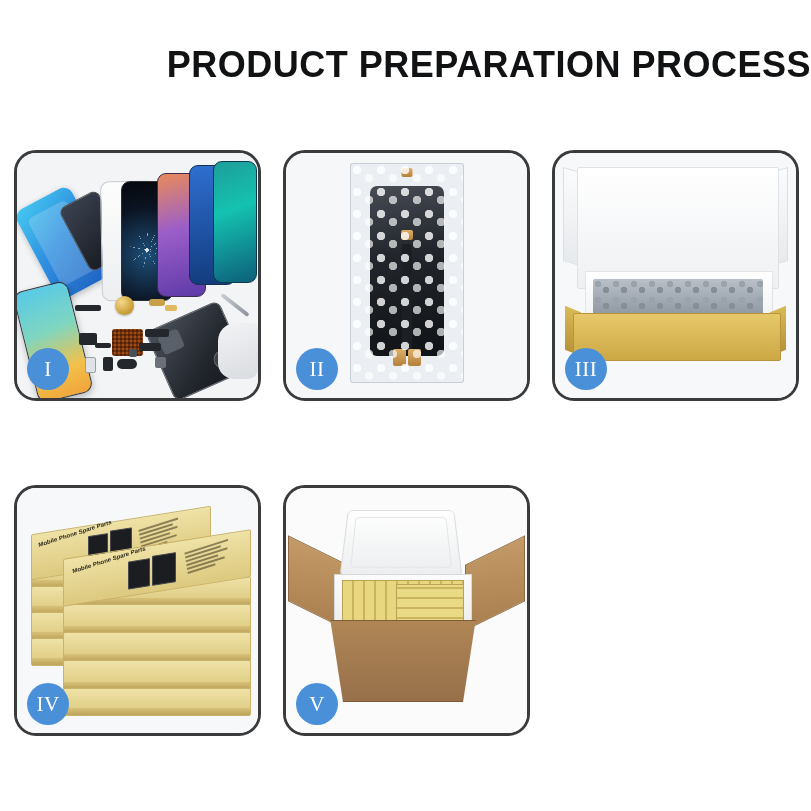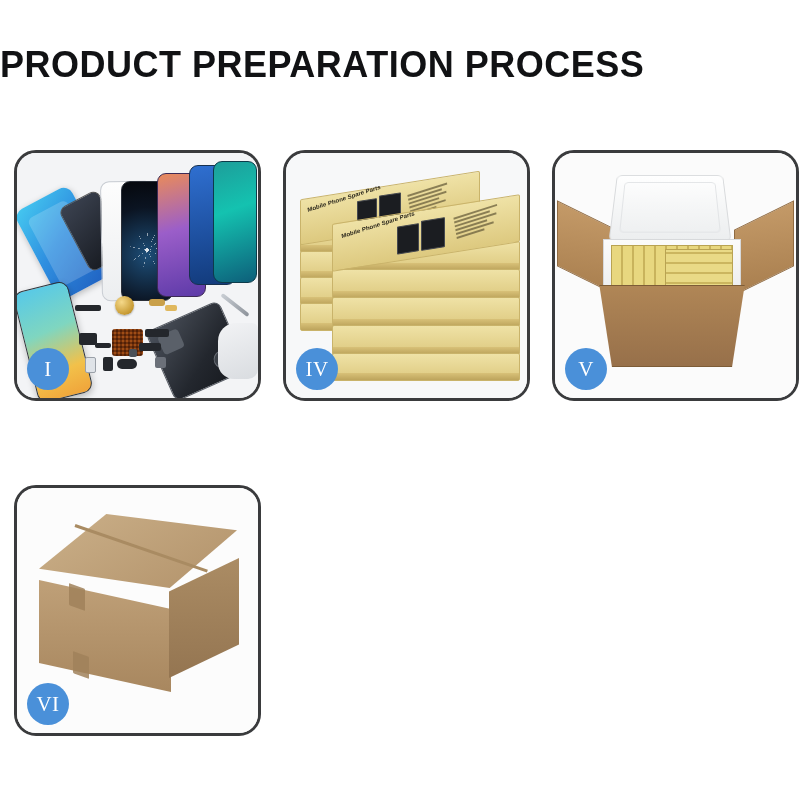--- a/index.html
+++ b/index.html
@@ -6,21 +6,21 @@
   body{
     width:811px;height:811px;
     background:#ffffff;
     font-family:"Liberation Sans", sans-serif;
     overflow:hidden;
     position:relative;
   }
   .page{position:relative;width:811px;height:811px;}
 
   
-  .header{padding-top:46px;text-align:left;}
+  .header{padding-top:46px;text-align:right;}
   .title{
     font-size:36px;
     letter-spacing:0.5px;
     font-weight:700;
     color:#111214;
     line-height:1.05;
     font-family:"Liberation Sans", sans-serif;
   }
   .subtitle{
     margin-top:11px;
@@ -408,21 +408,48 @@
         <div class="chip c9"></div>
         <div class="chip c10"></div>
         <div class="chip c11"></div>
         <div class="chip c12"></div>
         <div class="tweez"></div>
         <div class="hand"></div>
       </div>
       <div class="badge">I</div>
     </div>
 
-
+    <div class="panel">
+      <div class="panel-inner p2">
+        <div class="bubble-bag">
+          <div class="lcd"></div>
+          <div class="flex"></div>
+          <div class="conn top"></div>
+          <div class="conn mid"></div>
+          <div class="conn k1"></div>
+          <div class="conn k2"></div>
+          <div class="bubbles"></div>
+        </div>
+      </div>
+      <div class="badge">II</div>
+    </div>
+
+    <div class="panel">
+      <div class="panel-inner p3">
+        <div class="box3-lidflapL"></div>
+        <div class="box3-lidflapR"></div>
+        <div class="box3-lid"></div>
+        <div class="box3-foam"></div>
+        <div class="box3-bub"></div>
+        <div class="box3-baseL"></div>
+        <div class="box3-baseR"></div>
+        <div class="box3-base"></div>
+      </div>
+      <div class="badge">III</div>
+    </div>
 
     <div class="panel">
       <div class="panel-inner p4">
         <div class="stack">
 
           <div class="sbox" style="left:6px;top:54px;width:118px;height:26px;">
               <div class="edge"></div>
             </div>
           <div class="sbox" style="left:6px;top:80px;width:118px;height:26px;">
               <div class="edge"></div>
@@ -492,26 +519,15 @@
         <div class="flapR"></div>
         <div class="foamlid"></div>
         <div class="foambody"></div>
         <div class="ybars"></div>
         <div class="ybars2"></div>
         <div class="carton"></div>
       </div>
       <div class="badge">V</div>
     </div>
 
-    <div class="panel">
-      <div class="panel-inner p6">
-        <div class="c-top"></div>
-        <div class="c-top-seam"></div>
-        <div class="c-left"></div>
-        <div class="c-right"></div>
-        <div class="tape t1"></div>
-        <div class="tape t2"></div>
-      </div>
-      <div class="badge">VI</div>
-    </div>
 
   </div>
 </div>
 
 </body></html>

